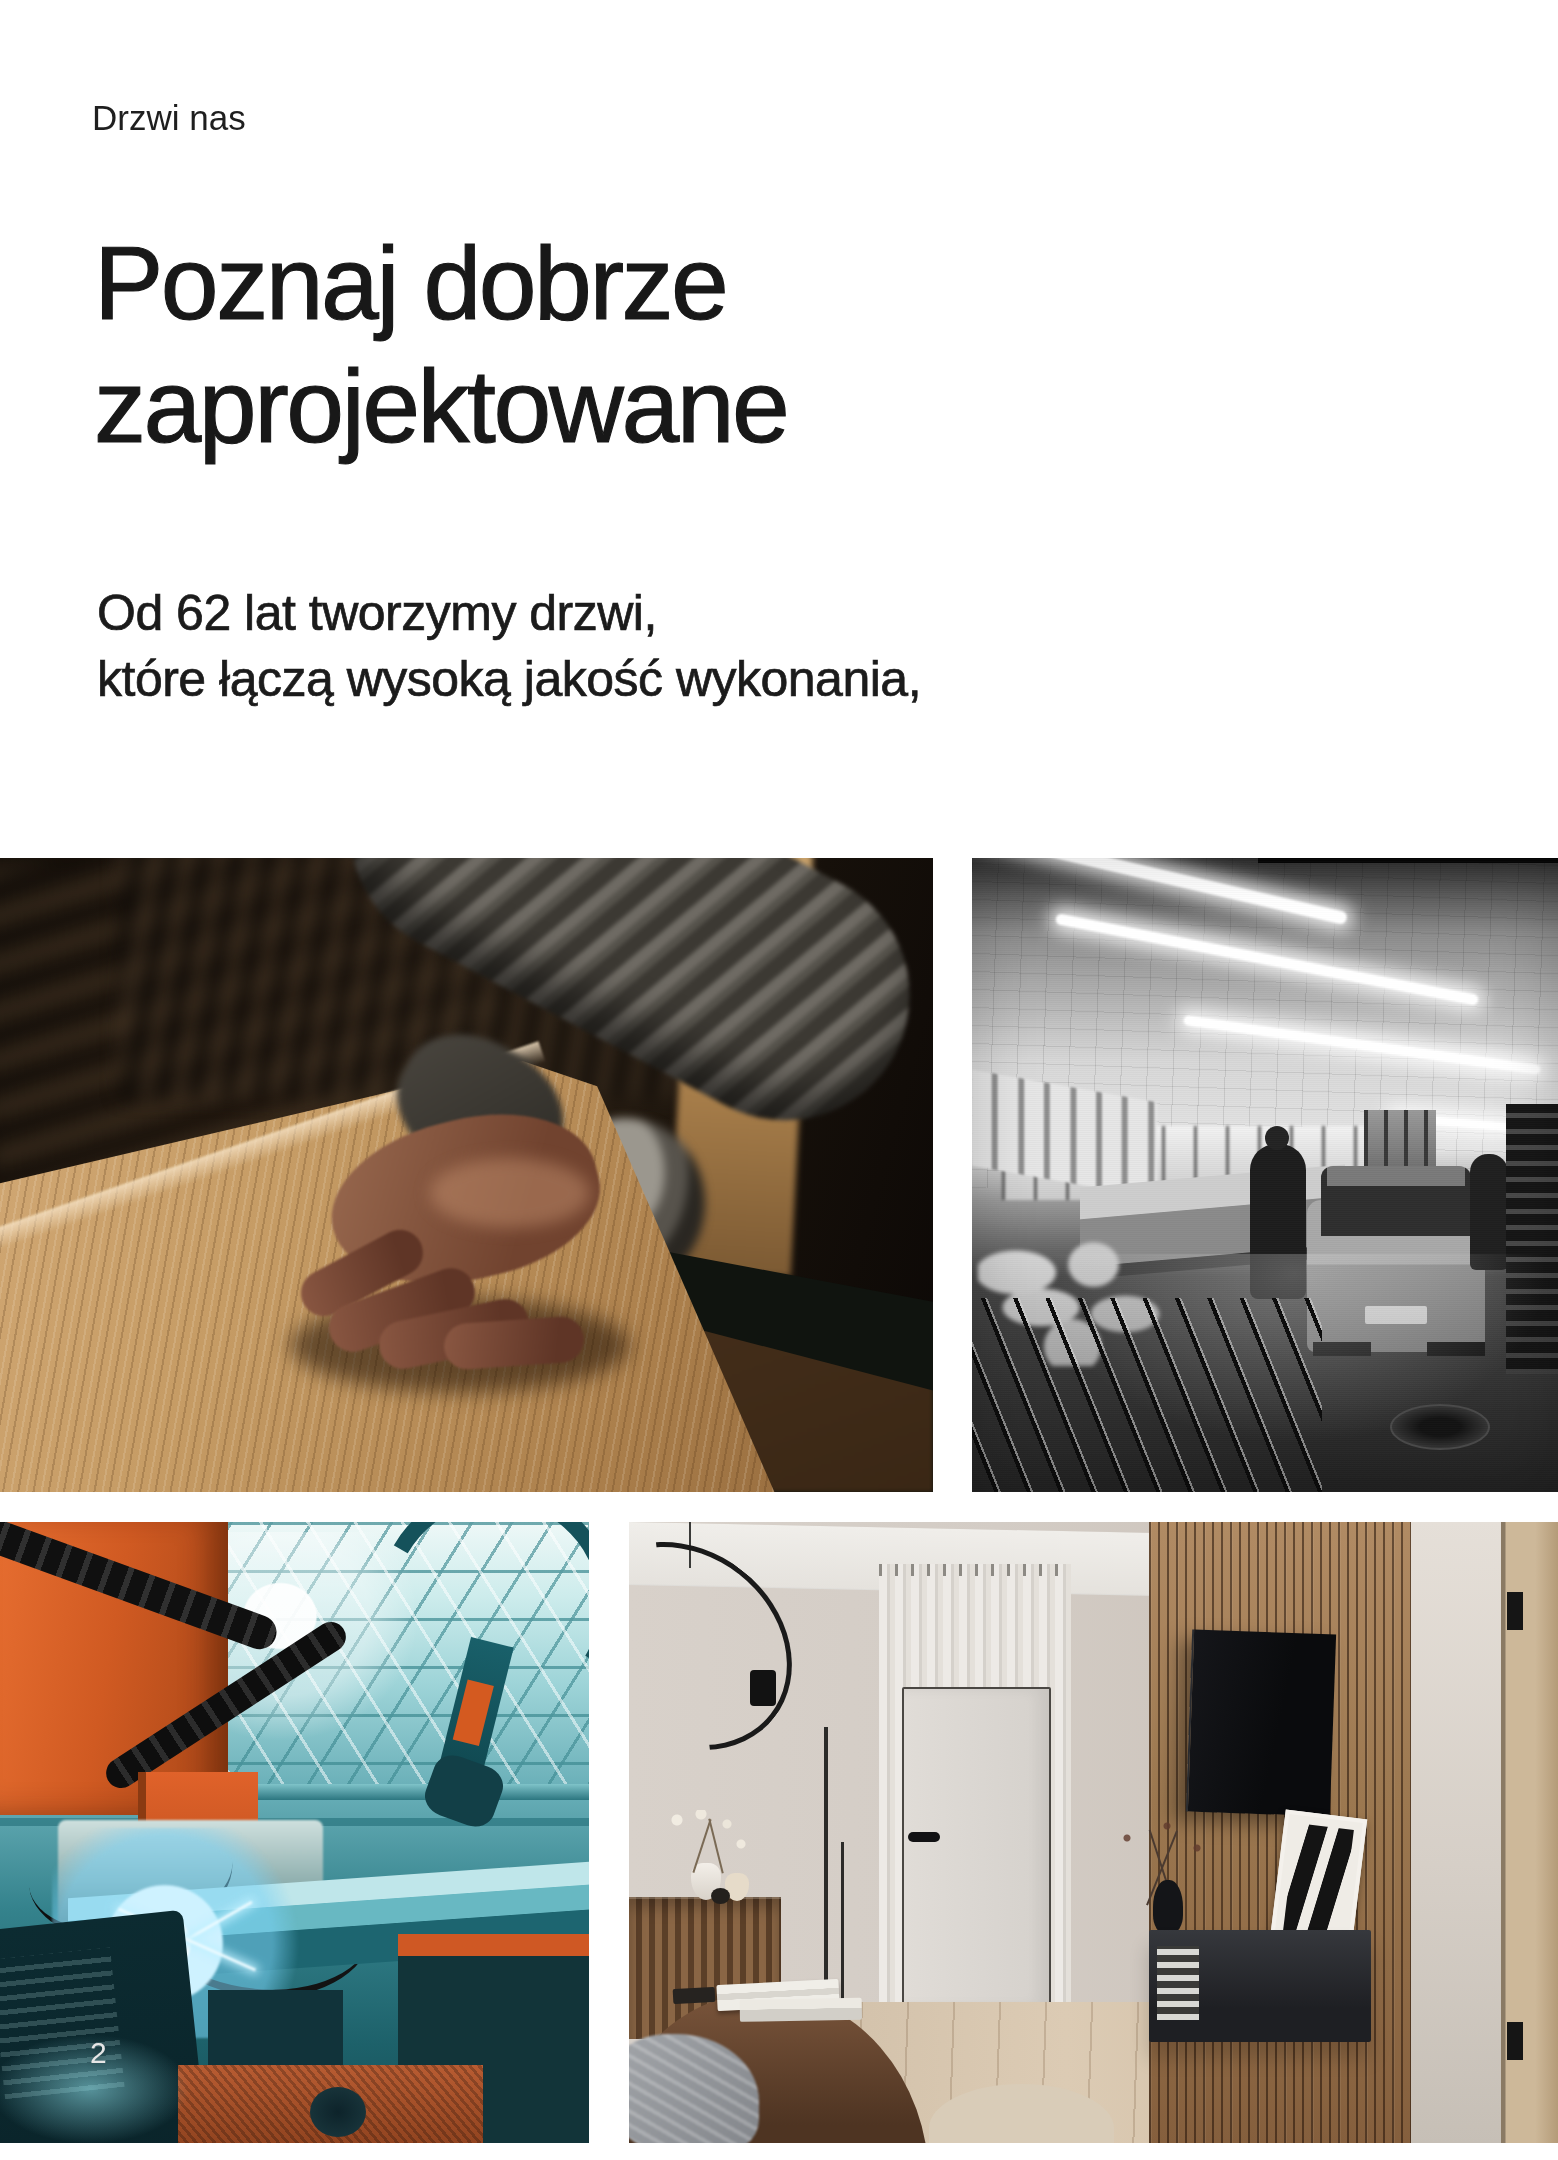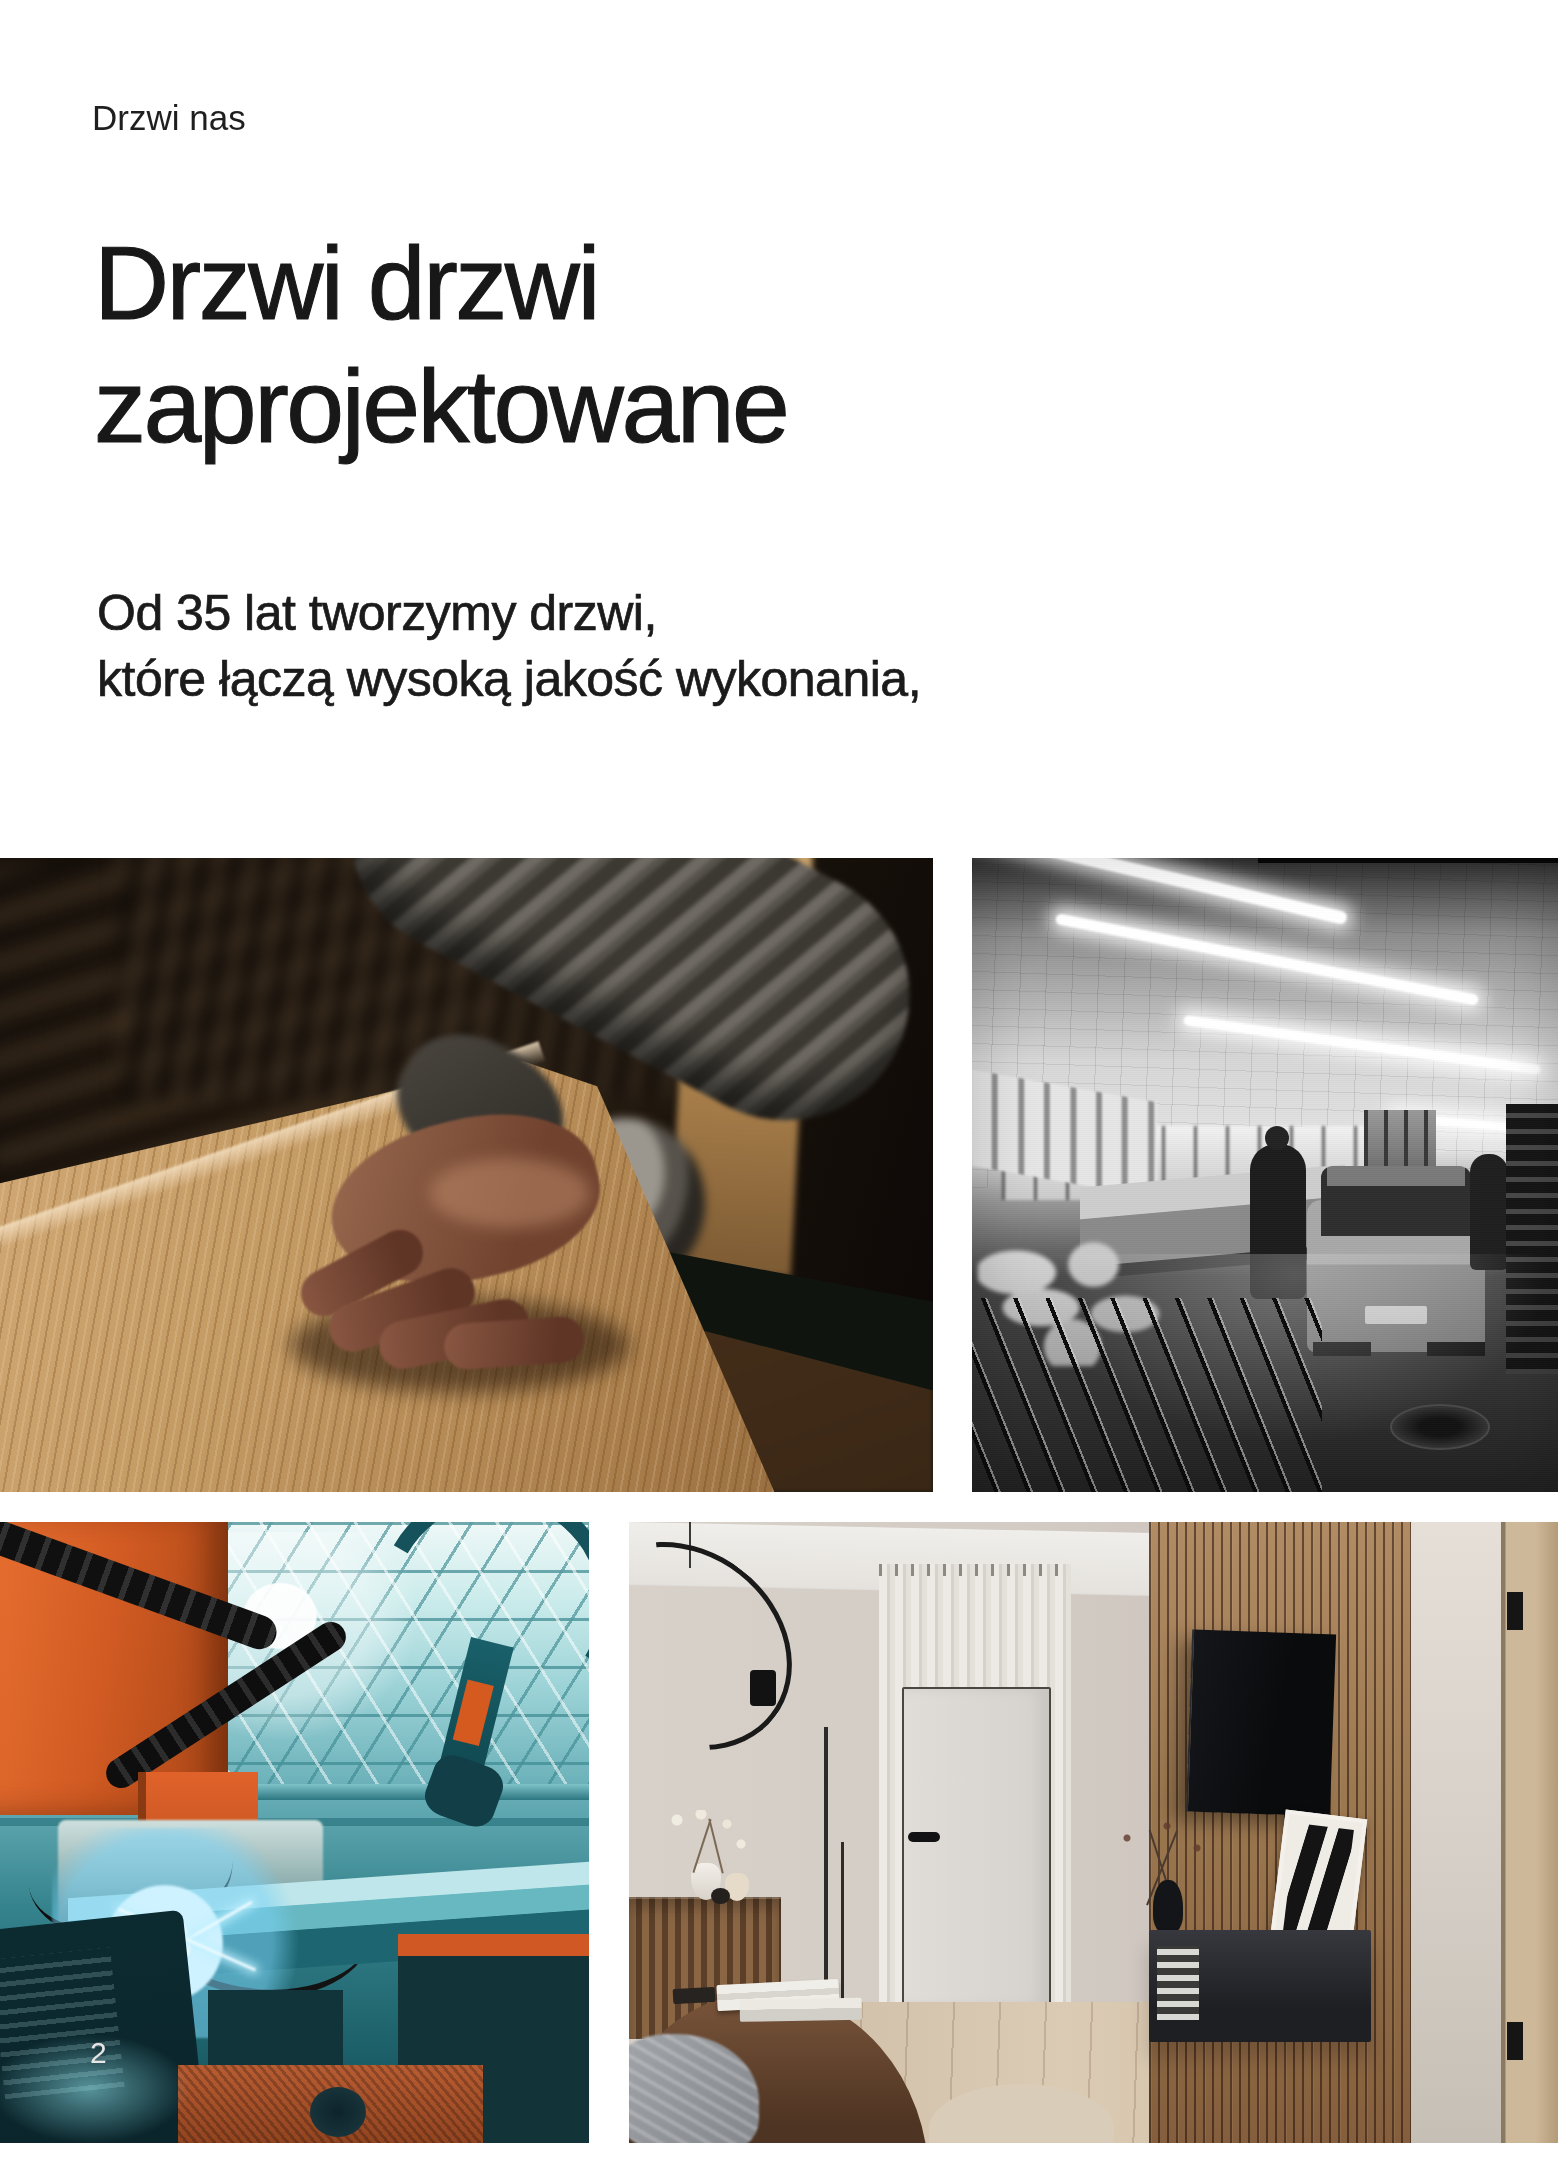--- a/index.html
+++ b/index.html
@@ -262,26 +262,26 @@
     background-image:linear-gradient(#151515,#151515),linear-gradient(#151515,#151515),
       linear-gradient(90deg,#8a7a64 0 4px,#cdb899 5px 60%,#b49b78 100%);
     background-size:16px 38px,16px 38px,100% 100%;background-position:6px 70px,6px 500px,0 0;}
 </style>
 </head>
 <body>
 
 <div class="abs eyebrow">Drzwi nas</div>
 
 <h1 class="abs heading" style="margin:0;">
-  <span style="display:block;">Drzwi drzwi</span>
+  <span style="display:block;">Poznaj dobrze</span>
   <span style="display:block;">zaprojektowane</span>
 </h1>
 
 <div class="abs lede">
-  <span style="display:block;">Od 35 lat tworzymy drzwi,</span>
+  <span style="display:block;">Od 62 lat tworzymy drzwi,</span>
   <span style="display:block;">które łączą wysoką jakość wykonania,</span>
 </div>
 
 <figure class="photo ph1" style="margin:0;" aria-label="craftsman-hand-on-oak-board">
   <div class="layer p1-streaks"></div>
   <div class="layer p1-shelf"></div>
   <div class="layer p1-board"></div>
   <div class="layer p1-discs"></div>
   <div class="layer p1-floor"></div>
   <div class="layer p1-wood2"></div>

